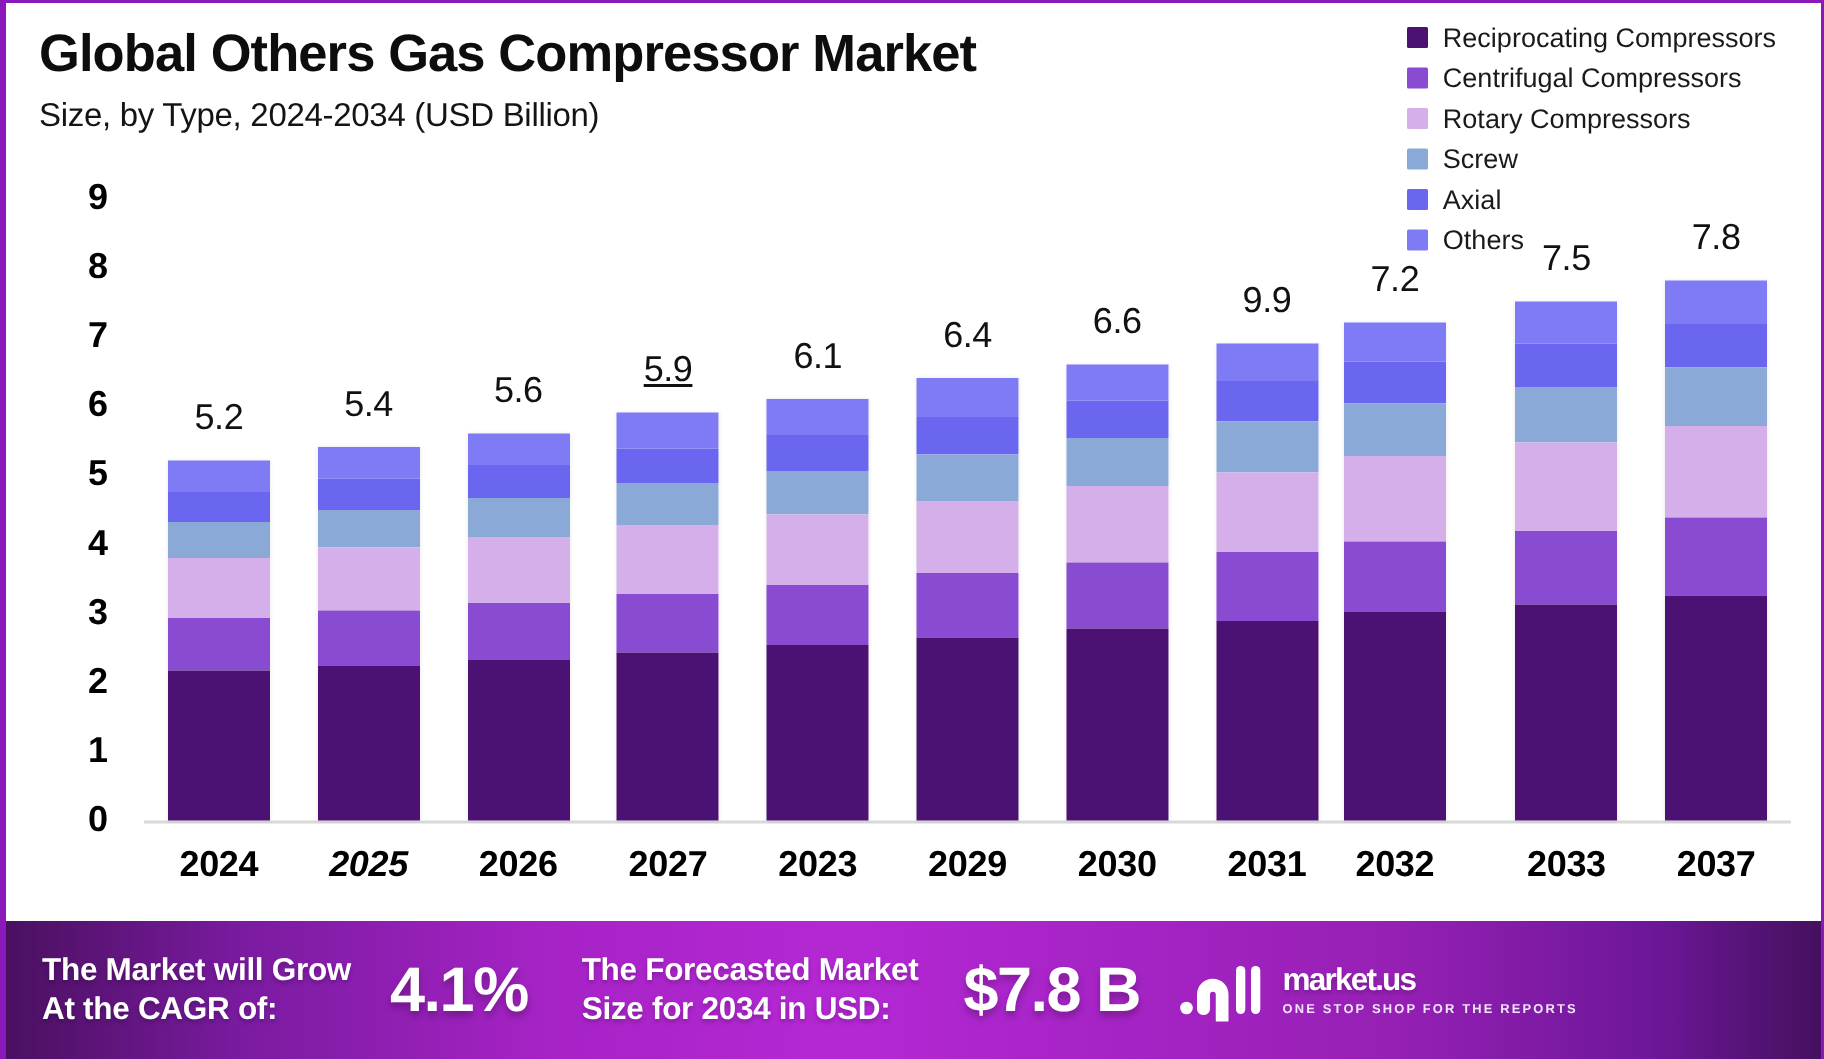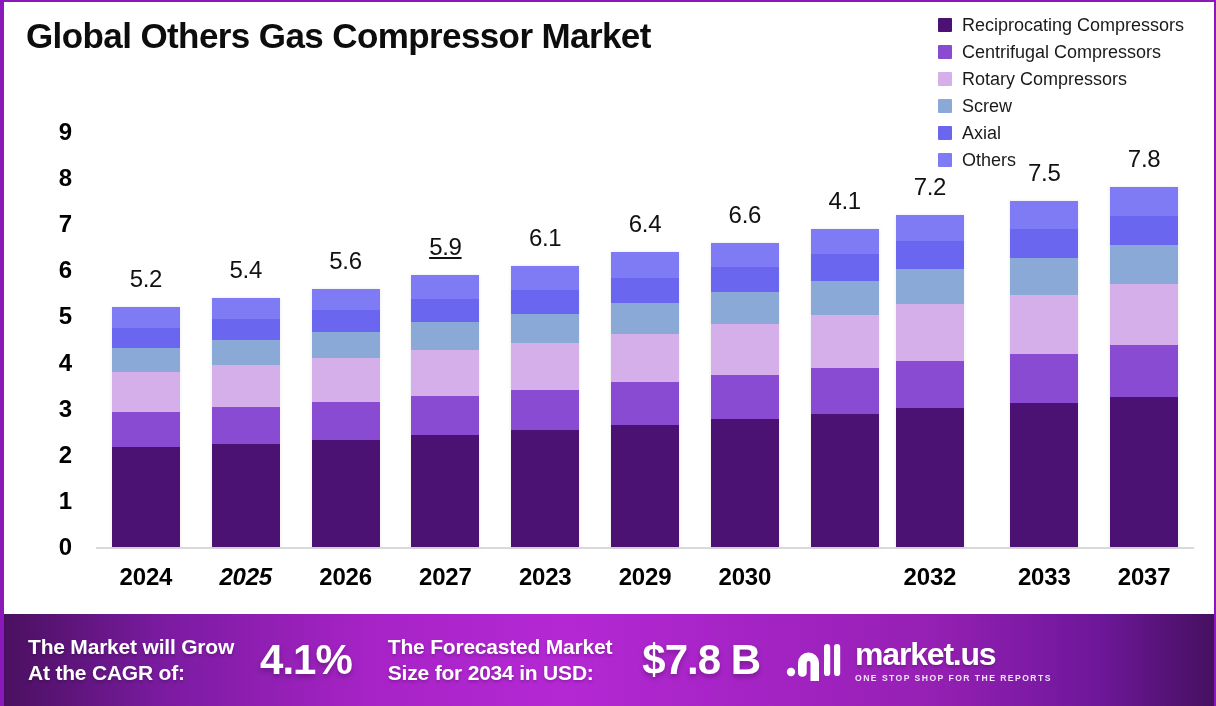--- a/index.html
+++ b/index.html
@@ -199,21 +199,21 @@
   .logo {
     display: flex;
     align-items: center;
     gap: 11px;
     margin-left: 26px;
     margin-right: 22px;
   }
   .logo-mark { width: 58px; height: 42px; flex: 0 0 58px; }
   .logo-text { display: flex; flex-direction: column; gap: 3px; }
   .logo-word {
-    font-size: 32px;
+    font-size: 21px;
     font-weight: 800;
     letter-spacing: -1.2px;
     line-height: 1;
     color: #ffffff;
     text-shadow: 0 2px 3px rgba(0,0,0,0.2);
   }
   .logo-tag {
     font-size: 8.6px;
     font-weight: 700;
     letter-spacing: 1.45px;
@@ -221,20 +221,21 @@
     white-space: nowrap;
   }
 </style>
 </head>
 <body>
 
 <div id="infographic">
 
   <div class="header">
     <div class="chart-title">Global Others Gas Compressor Market</div>
+    <div class="chart-subtitle">Size, by Type, 2024-2034 (USD Billion)</div>
   </div>
 
   <div class="legend" id="legend">
       <div class="legend-item">
         <span class="legend-swatch" style="background: rgb(75, 18, 115);"></span>
         <span class="legend-label">Reciprocating Compressors</span>
       </div>
       <div class="legend-item">
         <span class="legend-swatch" style="background: rgb(138, 75, 211);"></span>
         <span class="legend-label">Centrifugal Compressors</span>
@@ -350,29 +351,30 @@
             <div class="bar-seg" style="height: 128.189px; background: rgb(75, 18, 115);"></div>
             <div class="bar-seg" style="height: 43.8056px; background: rgb(138, 75, 211);"></div>
             <div class="bar-seg" style="height: 50.7222px; background: rgb(212, 175, 234);"></div>
             <div class="bar-seg" style="height: 32.2778px; background: rgb(138, 169, 214);"></div>
             <div class="bar-seg" style="height: 25.3611px; background: rgb(107, 102, 240);"></div>
             <div class="bar-seg" style="height: 23.9778px; background: rgb(126, 123, 245);"></div>
           </div>
           <div class="x-tick" style="top: 561px;">2030</div>
         </div>
         <div class="bar-group" style="left: 698.727px; width: 99.8182px; height: 606px;">
-          <div class="bar-value" style="top: 184.833px;">4.1</div>
+          <div class="bar-value" style="top: 184.833px;">9.9</div>
           <div class="bar-stack" style="left: calc(50% - 34px); width: 68px; height: 318.167px; bottom: 61px;">
             <div class="bar-seg" style="height: 133.261px; background: rgb(75, 18, 115);"></div>
             <div class="bar-seg" style="height: 45.65px; background: rgb(138, 75, 211);"></div>
             <div class="bar-seg" style="height: 53.4889px; background: rgb(212, 175, 234);"></div>
             <div class="bar-seg" style="height: 33.6611px; background: rgb(138, 169, 214);"></div>
             <div class="bar-seg" style="height: 26.7444px; background: rgb(107, 102, 240);"></div>
             <div class="bar-seg" style="height: 25.3611px; background: rgb(126, 123, 245);"></div>
           </div>
+          <div class="x-tick" style="top: 561px;">2031</div>
         </div>
         <div class="bar-group" style="left: 784px; width: 99.8182px; height: 606px; text-decoration: underline;">
           <div class="bar-value" style="top: 171px;">7.2</div>
           <div class="bar-stack" style="left: calc(50% - 34px); width: 68px; height: 332px; bottom: 61px;">
             <div class="bar-seg" style="height: 138.794px; background: rgb(75, 18, 115);"></div>
             <div class="bar-seg" style="height: 47.4944px; background: rgb(138, 75, 211);"></div>
             <div class="bar-seg" style="height: 56.2556px; background: rgb(212, 175, 234);"></div>
             <div class="bar-seg" style="height: 35.5056px; background: rgb(138, 169, 214);"></div>
             <div class="bar-seg" style="height: 27.6667px; background: rgb(107, 102, 240);"></div>
             <div class="bar-seg" style="height: 26.2833px; background: rgb(126, 123, 245);"></div>

